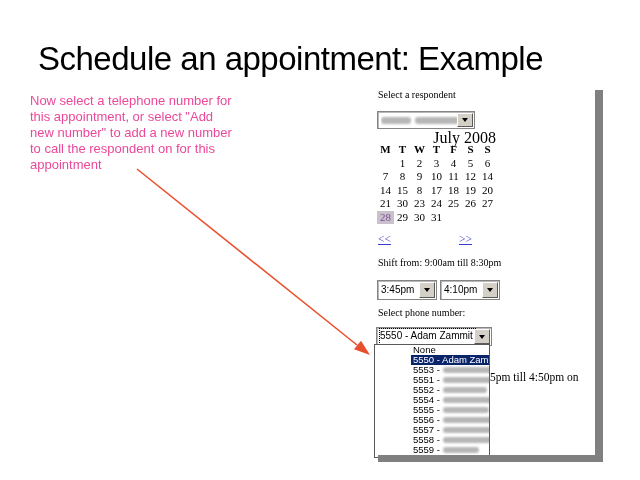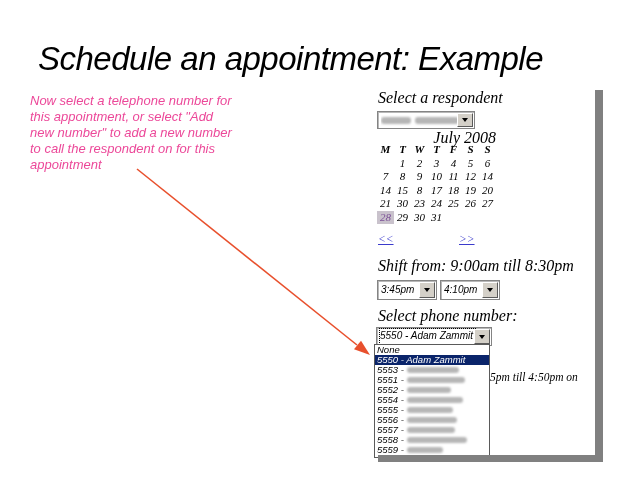--- a/index.html
+++ b/index.html
@@ -1,28 +1,28 @@
 <!DOCTYPE html>
 <html style="--arrow: #e8502d; --selection-bg: #0a246a; --selection-text: #ffffff; --selected-day-bg: #c9c2cc; --selected-day-text: #7b5096; --link: #3b3bcc; --shadow: #808080;"><head>
 <meta charset="utf-8">
 <style>
   html,body{margin:0;padding:0;background:#fff;}
   #slide{position:relative;width:640px;height:480px;background:#fff;overflow:hidden;
-         font-family:"Liberation Sans",sans-serif;font-style:italic;}
+         font-family:"Liberation Sans",sans-serif;}
   
   .title{position:absolute;left:38px;top:40px;width:575px;font-size:33px;
          color:#000;letter-spacing:-0.5px;white-space:nowrap;}
   .bodytext{position:absolute;left:30px;top:93px;width:245px;font-size:13px;
             line-height:16px;color:#ec4899;}
   
   #arrow-svg{position:absolute;left:0;top:0;pointer-events:none;}
   
   .shot{position:absolute;left:0;top:0;width:640px;height:480px;
         font-family:"Liberation Serif",serif;color:#000;}
-  .shot .label{position:absolute;font-size:16px;white-space:nowrap;}
+  .shot .label{position:absolute;font-size:10px;white-space:nowrap;}
   
   .wsel{position:absolute;background:#fff;border:1px solid #848484;
         box-shadow:inset 1px 1px 0 #b8b8b8;font-family:"Liberation Sans",sans-serif;}
   .wsel-val{position:absolute;left:3px;top:1px;right:16px;bottom:1px;
             font-size:10px;line-height:13px;white-space:nowrap;overflow:hidden;}
   .wsel-val.focus{outline:1px dotted #000;}
   .wsel-btn{position:absolute;right:1px;top:1px;bottom:1px;width:14px;background:#d4d0c8;
             border:1px solid;border-color:#ffffff #5a5a5a #5a5a5a #ffffff;
             display:flex;align-items:center;justify-content:center;}
   .tri{width:0;height:0;border-left:3px solid transparent;border-right:3px solid transparent;
@@ -35,21 +35,21 @@
        grid-template-columns:repeat(7,1fr);font-size:11px;}
   .cal-cell{height:13.5px;line-height:13.5px;text-align:center;}
   .cal-cell.hdr{font-weight:bold;}
   .cal-cell.sel{background:var(--selected-day-bg);color:var(--selected-day-text);}
   .navlink{position:absolute;font-size:11.5px;text-decoration:underline;
            color:var(--link);cursor:pointer;}
   
   .phone-list{position:absolute;left:374px;top:344px;width:114px;height:112px;background:#fff;
               border:1px solid #5a5a5a;overflow:hidden;
               font-family:"Liberation Sans",sans-serif;font-size:9.5px;}
-  .opt{height:10px;line-height:10px;padding-left:2px;white-space:nowrap;color:#000;}
+  .opt{height:10px;line-height:10px;padding-left:2px;white-space:nowrap;color:#000;margin-left:36px;}
   .opt.hl{background:var(--selection-bg);color:var(--selection-text);}
   .opt .blob{height:6px;margin-left:3px;}
   
   .shadow{position:absolute;background:var(--shadow);}
   .frag{position:absolute;left:490px;top:371px;font-size:11.5px;white-space:nowrap;}
 </style>
 </head>
 <body>
 
 <div id="slide">

